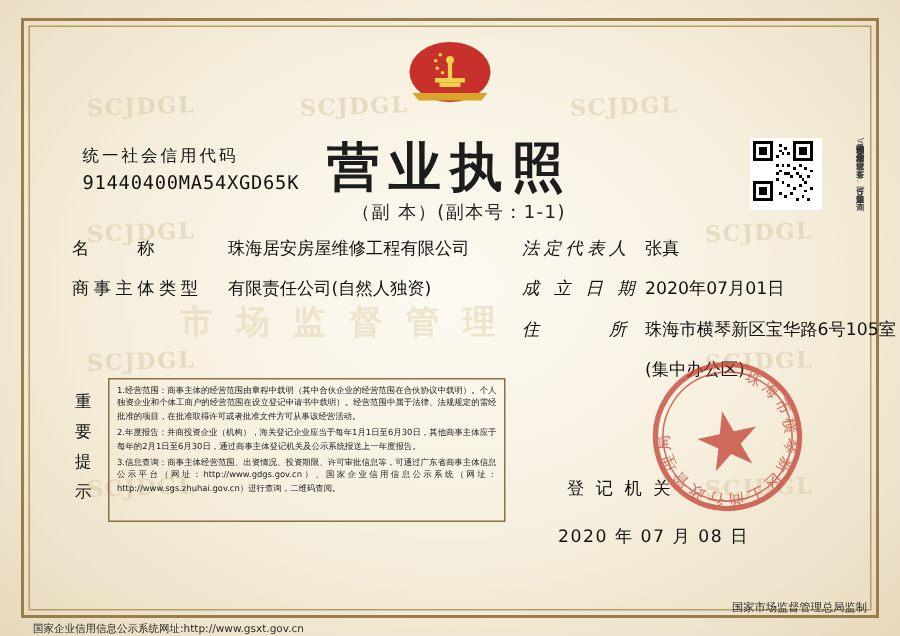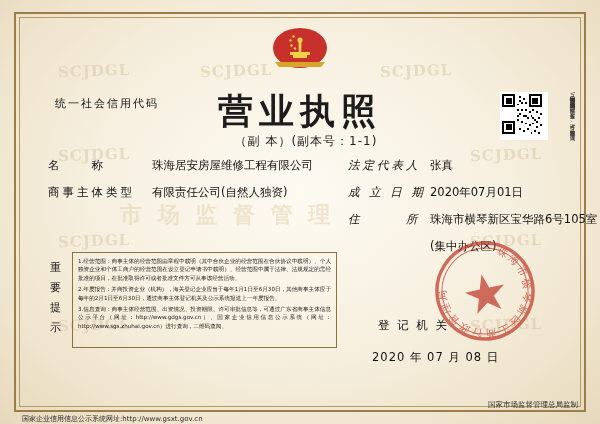--- a/index.html
+++ b/index.html
@@ -153,20 +153,21 @@
     <circle cx="24.5" cy="10.5" r="1.2" fill="#f2d24b"></circle>
     <circle cx="21.5" cy="14.5" r="1.2" fill="#f2d24b"></circle>
     <circle cx="22.5" cy="19.5" r="1.2" fill="#f2d24b"></circle>
     <circle cx="26" cy="22.5" r="1.2" fill="#f2d24b"></circle>
     <rect x="21" y="26" width="20" height="3" fill="#f2d24b"></rect>
     <rect x="24" y="29" width="14" height="3" fill="#f2d24b"></rect>
     <rect x="29.6" y="16" width="2.8" height="10" fill="#f2d24b"></rect>
   </svg>
 
   <div class="code-label">统一社会信用代码</div>
+  <div class="code-value">91440400MA54XGD65K</div>
 
   <div class="title">营业执照</div>
   <div class="subtitle">（副 本）(副本号：1-1)</div>
 
   <div class="qr-wrap">
     <svg viewBox="0 0 21 21" width="40" height="40" shape-rendering="crispEdges">
       <rect width="21" height="21" fill="#fff"></rect>
       <g fill="#000">
         <rect x="0" y="0" width="7" height="1"></rect>
           <rect x="0" y="6" width="7" height="1"></rect>

